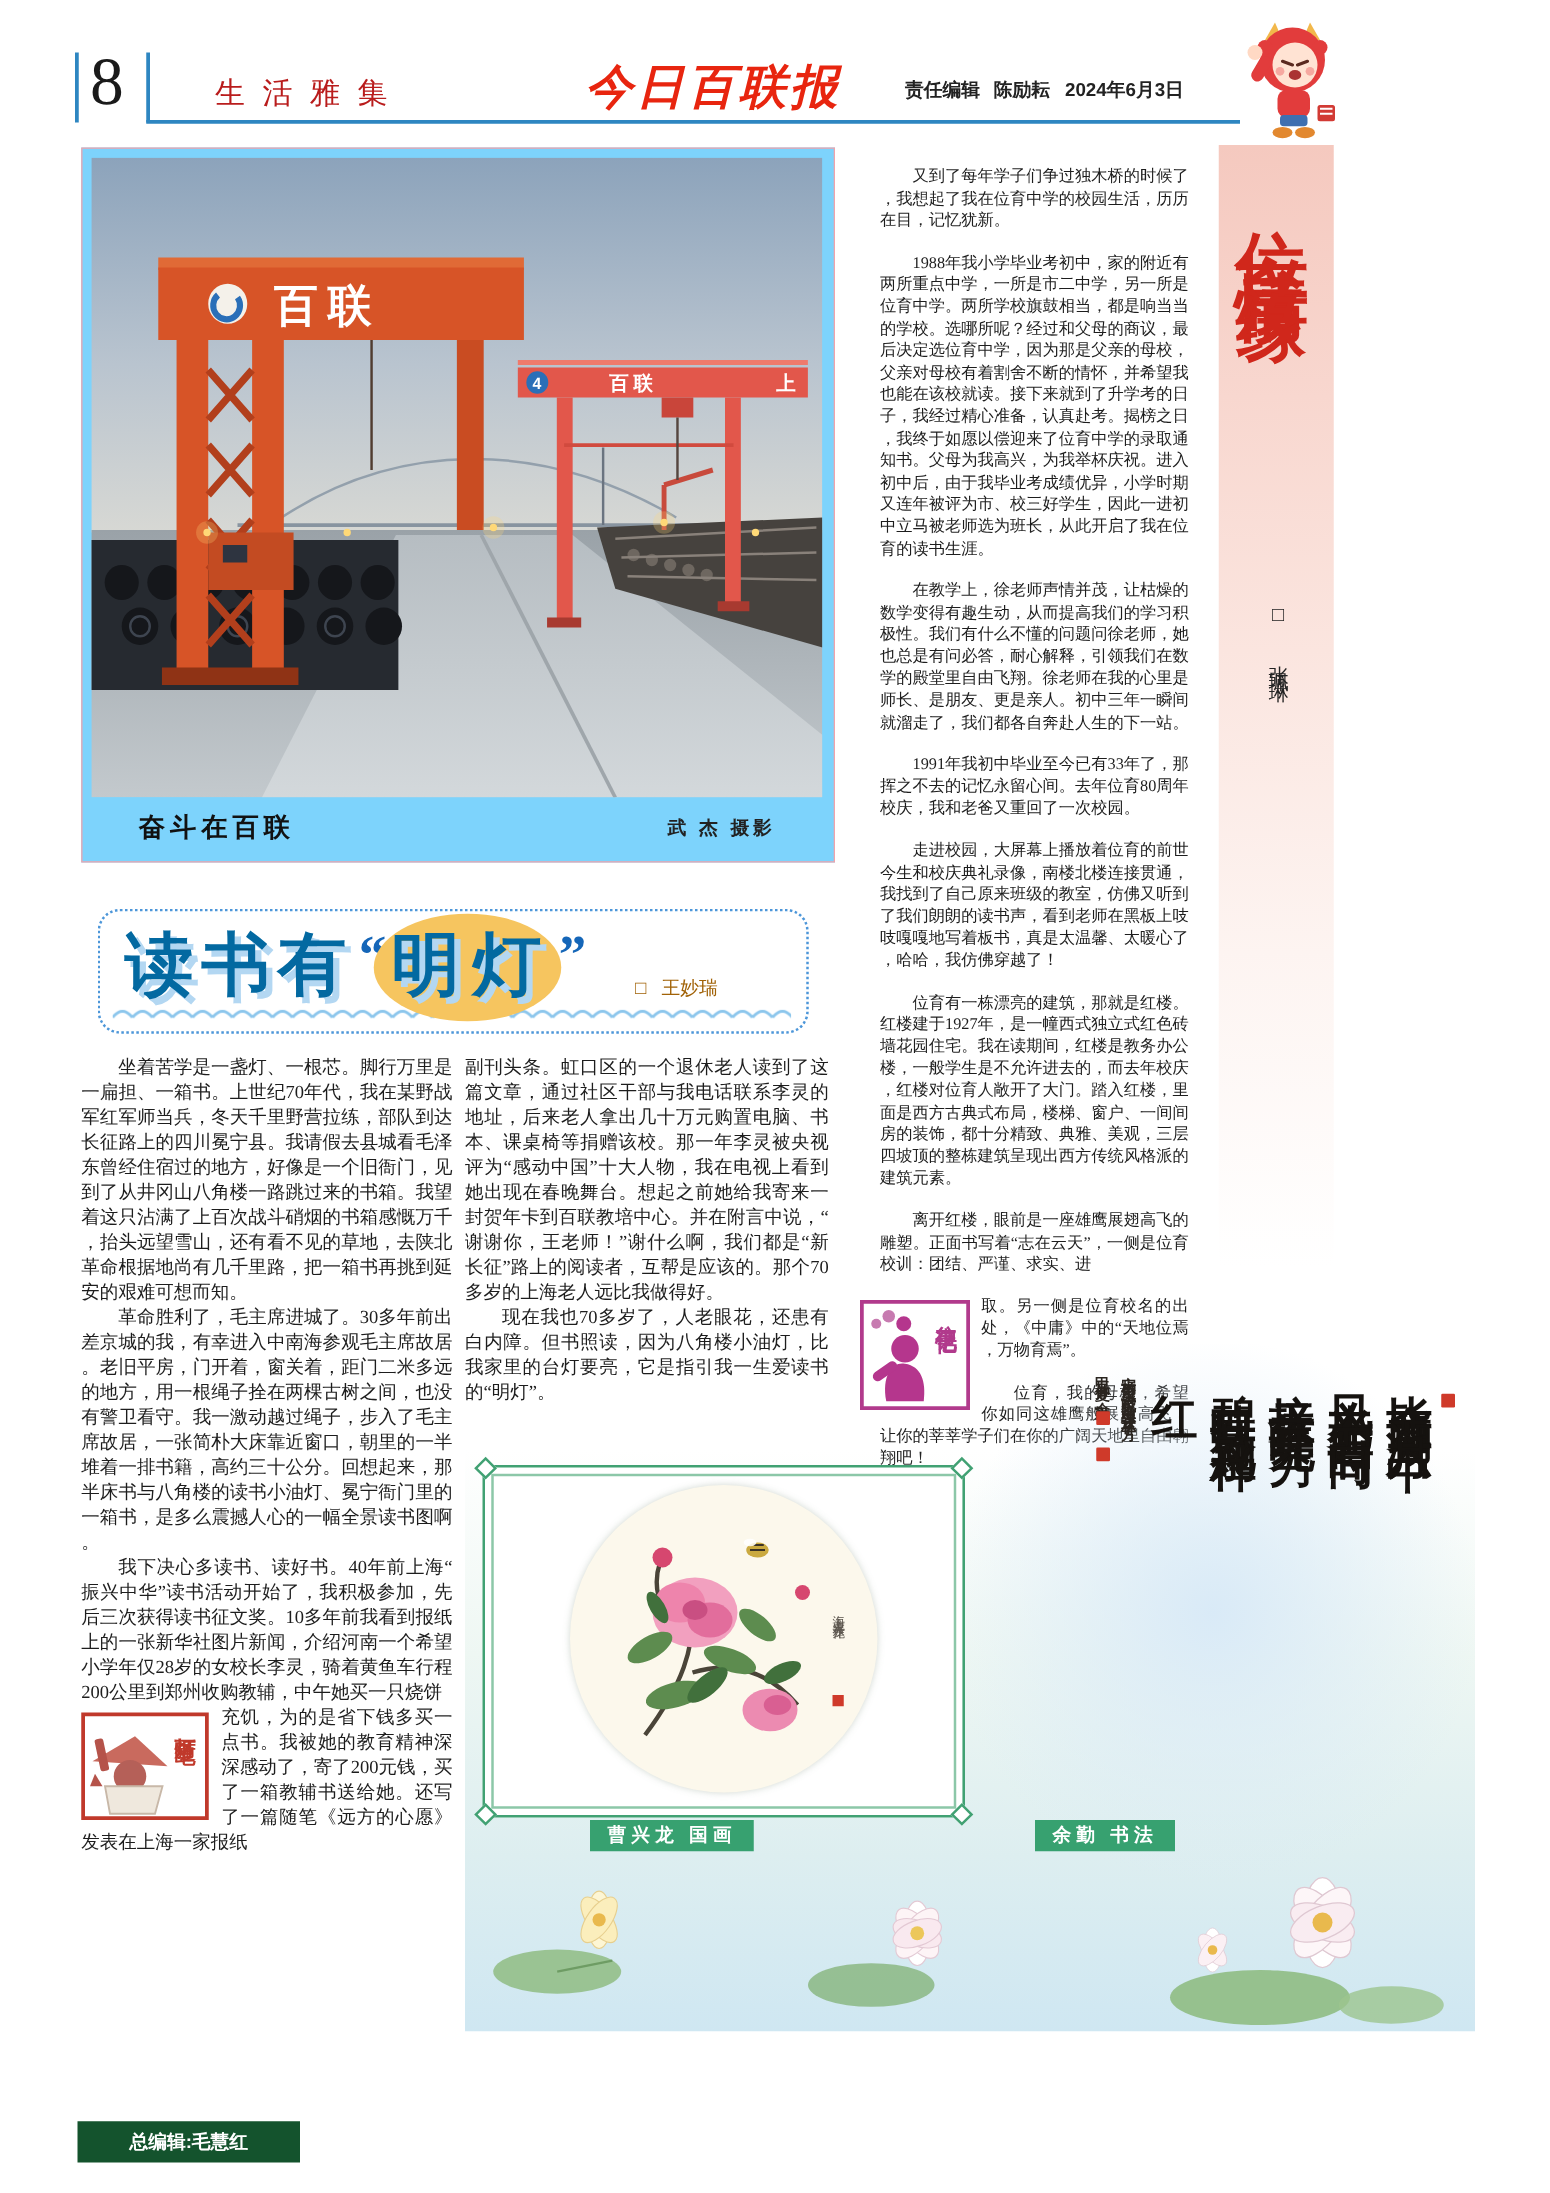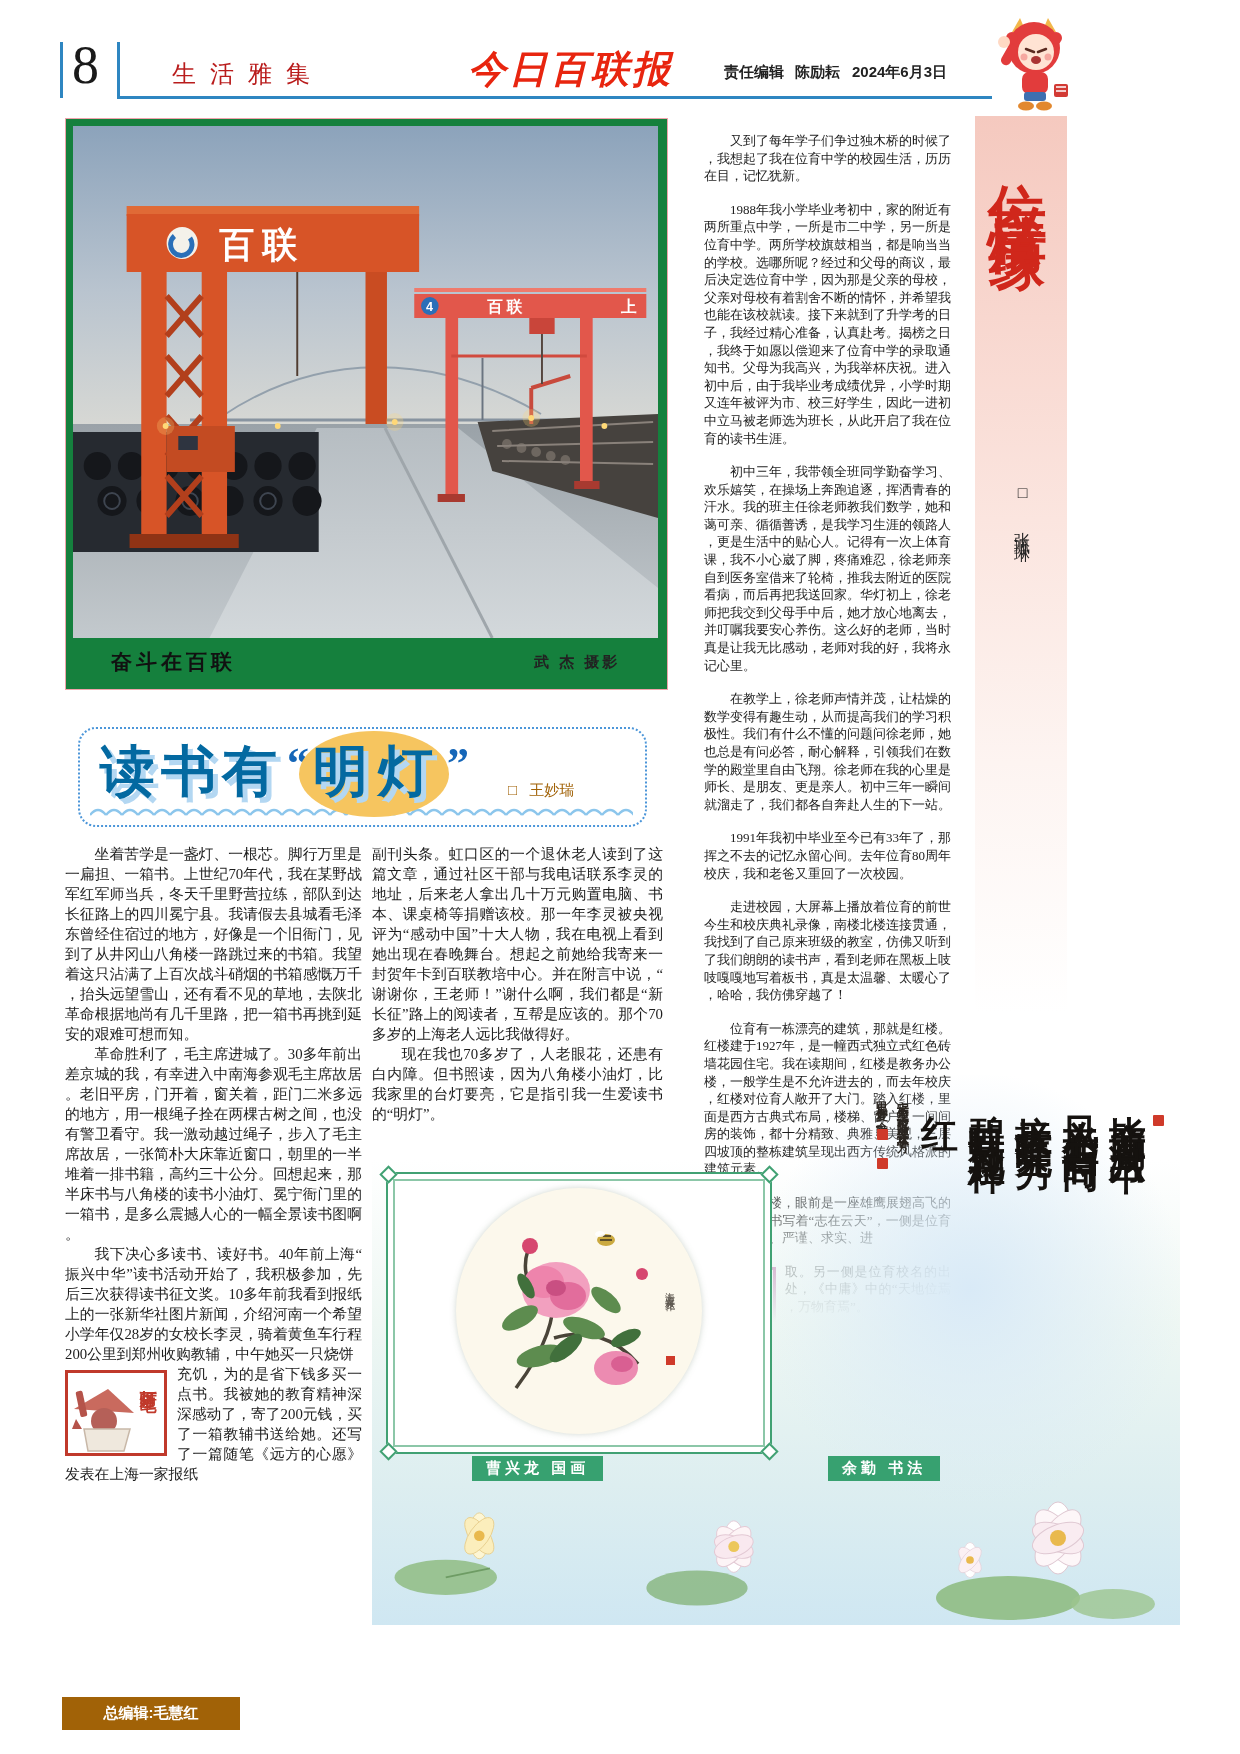--- a/index.html
+++ b/index.html
@@ -12,21 +12,21 @@
 
   
   .hdr-bar{background:#2e86c1}
   #hdr-num{font-size:54px;font-weight:400;color:#1a1a1a;line-height:1}
   #hdr-section{font-size:24px;letter-spacing:14px;color:#b91c1c;font-weight:500}
   #hdr-logo{font-size:38px;font-weight:900;color:#e8250f;font-style:italic;letter-spacing:3px}
   .hdr-small{font-size:15px;color:#222;font-weight:700}
   #hdr-line{height:3px;background:#2e86c1}
 
   
-  #photo-box{border:1.5px solid #f0a3ab;background:#15803d}
+  #photo-box{border:1.5px solid #f0a3ab;background:#7dd3fc}
   #photo-cap-left{font-size:21px;font-weight:900;letter-spacing:4px;color:#111}
   #photo-cap-right{font-size:15px;font-weight:700;letter-spacing:3px;color:#222}
 
   
   #title-box{border:2.5px dotted #4c96d9;border-radius:18px}
   .title-big{font-size:55px;font-weight:900;color:#0369a1;letter-spacing:6px;
              text-shadow:5px 5px 0 #b3d7f2;font-family:"DejaVu Serif",serif}
   .title-quote{font-size:44px;font-weight:900;color:#1566b8;vertical-align:12px}
   .moonwrap{position:relative;display:inline-block;z-index:1}
   .moonwrap::before{content:'';position:absolute;left:-14px;top:-4px;width:150px;height:86px;
@@ -62,21 +62,21 @@
   #painting-circle{border-radius:50%;background:#fcf8ec;box-shadow:0 0 6px rgba(120,140,120,.35)}
   .chip{display:inline-block;background:#37a170;color:#fff;font-size:15px;font-weight:700;
         padding:3px 14px;letter-spacing:4px;font-family:"Liberation Sans",sans-serif}
   #calligraphy{writing-mode:vertical-rl;color:#15120f;font-family:"DejaVu Serif",serif}
   .cal-col{font-size:37px;font-weight:900;line-height:1;margin:0 10px;letter-spacing:7px}
   .cal-sig{font-size:12px;font-weight:700;letter-spacing:3px;margin:6px 4px 0 4px;color:#2a2520}
   .seal{display:inline-block;width:11px;height:11px;background:#cf3a2a;margin:5px 0;border-radius:1px}
 
   
   #footer{display:flex;gap:5px;font-family:"Liberation Sans",sans-serif}
-  .fseg{background:#a16207;color:#fff;font-size:15px;font-weight:700;display:flex;align-items:center}
+  .fseg{background:#14532d;color:#fff;font-size:15px;font-weight:700;display:flex;align-items:center}
   #fseg1{width:178px;justify-content:center}
   #fseg2{flex:1;padding-left:16px}
   #fseg2 span{margin-right:27px;white-space:nowrap}
 </style>
 </head>
 <body>
 
 <div class="abs hdr-bar" style="left:60px;top:42px;width:3px;height:56px"></div>
 <div class="abs" id="hdr-num" style="left:72px;top:38px">8</div>
 <div class="abs hdr-bar" style="left:117px;top:42px;width:3px;height:56px"></div>
@@ -266,21 +266,20 @@
 </div>
 
 <div class="abs bodycol" style="left:372px;top:844px;width:291px">
   <p class="noind">副刊头条。虹口区的一个退休老人读到了这篇文章，通过社区干部与我电话联系李灵的地址，后来老人拿出几十万元购置电脑、书本、课桌椅等捐赠该校。那一年李灵被央视评为“感动中国”十大人物，我在电视上看到她出现在春晚舞台。想起之前她给我寄来一封贺年卡到百联教培中心。并在附言中说，“谢谢你，王老师！”谢什么啊，我们都是“新长征”路上的阅读者，互帮是应该的。那个70多岁的上海老人远比我做得好。</p>
   <p>现在我也70多岁了，人老眼花，还患有白内障。但书照读，因为八角楼小油灯，比我家里的台灯要亮，它是指引我一生爱读书的“明灯”。</p>
 </div>
 
 <div class="abs" id="a2-col" style="left:688px;top:116px;width:279px">
   <p>又到了每年学子们争过独木桥的时候了，我想起了我在位育中学的校园生活，历历在目，记忆犹新。</p>
   <p>1988年我小学毕业考初中，家的附近有两所重点中学，一所是市二中学，另一所是位育中学。两所学校旗鼓相当，都是响当当的学校。选哪所呢？经过和父母的商议，最后决定选位育中学，因为那是父亲的母校，父亲对母校有着割舍不断的情怀，并希望我也能在该校就读。接下来就到了升学考的日子，我经过精心准备，认真赴考。揭榜之日，我终于如愿以偿迎来了位育中学的录取通知书。父母为我高兴，为我举杯庆祝。进入初中后，由于我毕业考成绩优异，小学时期又连年被评为市、校三好学生，因此一进初中立马被老师选为班长，从此开启了我在位育的读书生涯。</p>
-  <p>初中三年，我带领全班同学勤奋学习、欢乐嬉笑，在操场上奔跑追逐，挥洒青春的汗水。我的班主任徐老师教我们数学，她和蔼可亲、循循善诱，是我学习生涯的领路人，更是生活中的贴心人。记得有一次上体育课，我不小心崴了脚，疼痛难忍，徐老师亲自到医务室借来了轮椅，推我去附近的医院看病，而后再把我送回家。华灯初上，徐老师把我交到父母手中后，她才放心地离去，并叮嘱我要安心养伤。这么好的老师，当时真是让我无比感动，老师对我的好，我将永记心里。</p>
   <p>在教学上，徐老师声情并茂，让枯燥的数学变得有趣生动，从而提高我们的学习积极性。我们有什么不懂的问题问徐老师，她也总是有问必答，耐心解释，引领我们在数学的殿堂里自由飞翔。徐老师在我的心里是师长、是朋友、更是亲人。初中三年一瞬间就溜走了，我们都各自奔赴人生的下一站。</p>
   <p>1991年我初中毕业至今已有33年了，那挥之不去的记忆永留心间。去年位育80周年校庆，我和老爸又重回了一次校园。</p>
   <p>走进校园，大屏幕上播放着位育的前世今生和校庆典礼录像，南楼北楼连接贯通，我找到了自己原来班级的教室，仿佛又听到了我们朗朗的读书声，看到老师在黑板上吱吱嘎嘎地写着板书，真是太温馨、太暖心了，哈哈，我仿佛穿越了！</p>
   <p>位育有一栋漂亮的建筑，那就是红楼。红楼建于1927年，是一幢西式独立式红色砖墙花园住宅。我在读期间，红楼是教务办公楼，一般学生是不允许进去的，而去年校庆，红楼对位育人敞开了大门。踏入红楼，里面是西方古典式布局，楼梯、窗户、一间间房的装饰，都十分精致、典雅、美观，三层四坡顶的整栋建筑呈现出西方传统风格派的建筑元素。</p>
   <p>离开红楼，眼前是一座雄鹰展翅高飞的雕塑。正面书写着“志在云天”，一侧是位育校训：团结、严谨、求实、进</p>
   <div>
     <div class="stampbox" id="stamp2">
       <svg width="56" height="80" viewBox="0 0 56 80">
         <circle cx="10" cy="16" r="4" fill="#c77bb0"></circle>
         <circle cx="20" cy="10" r="5" fill="#c77bb0"></circle>

